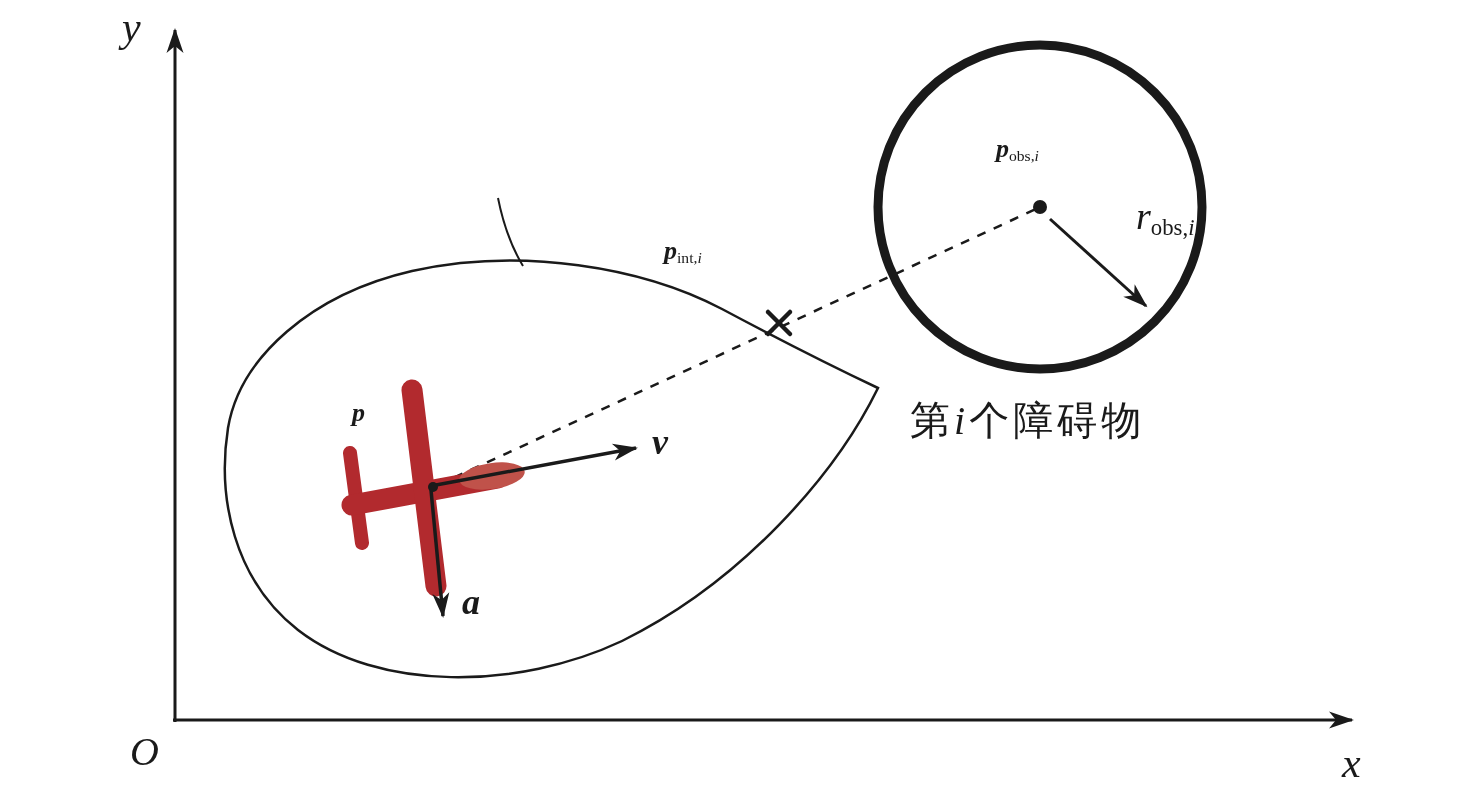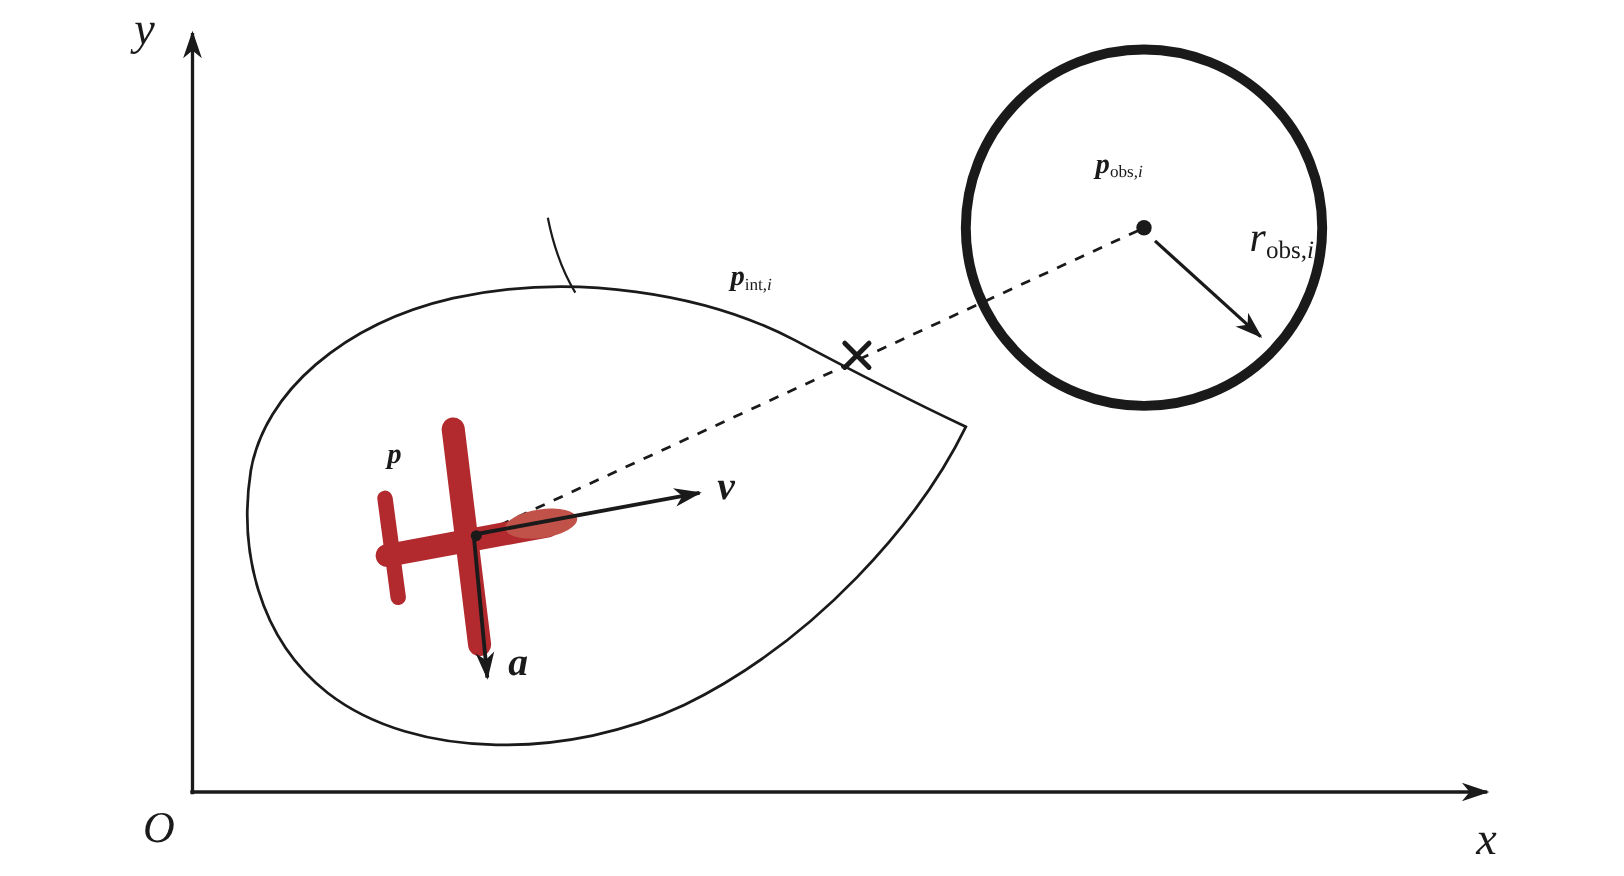--- a/index.html
+++ b/index.html
@@ -75,20 +75,23 @@
     <span>y</span>
   </div>
   <div class="label math-light axis-label" style="left:1342px;top:742px;">
     <span>x</span>
   </div>
   <div class="label math-light" style="left:130px;top:732px;font-size:40px;">
     <span>O</span>
   </div>
 
 
+  <div class="label cjk" style="left:910px;top:400px;">
+    <span>第</span><span class="it" style="font-size:40px;">i</span><span>个障碍物</span>
+  </div>
 
   <div class="label math" style="left:352px;top:400px;">
     <span>p</span>
   </div>
 
   <div class="label math" style="left:652px;top:424px;font-size:36px;">
     <span>v</span>
   </div>
 
   <div class="label math" style="left:462px;top:584px;font-size:36px;">

